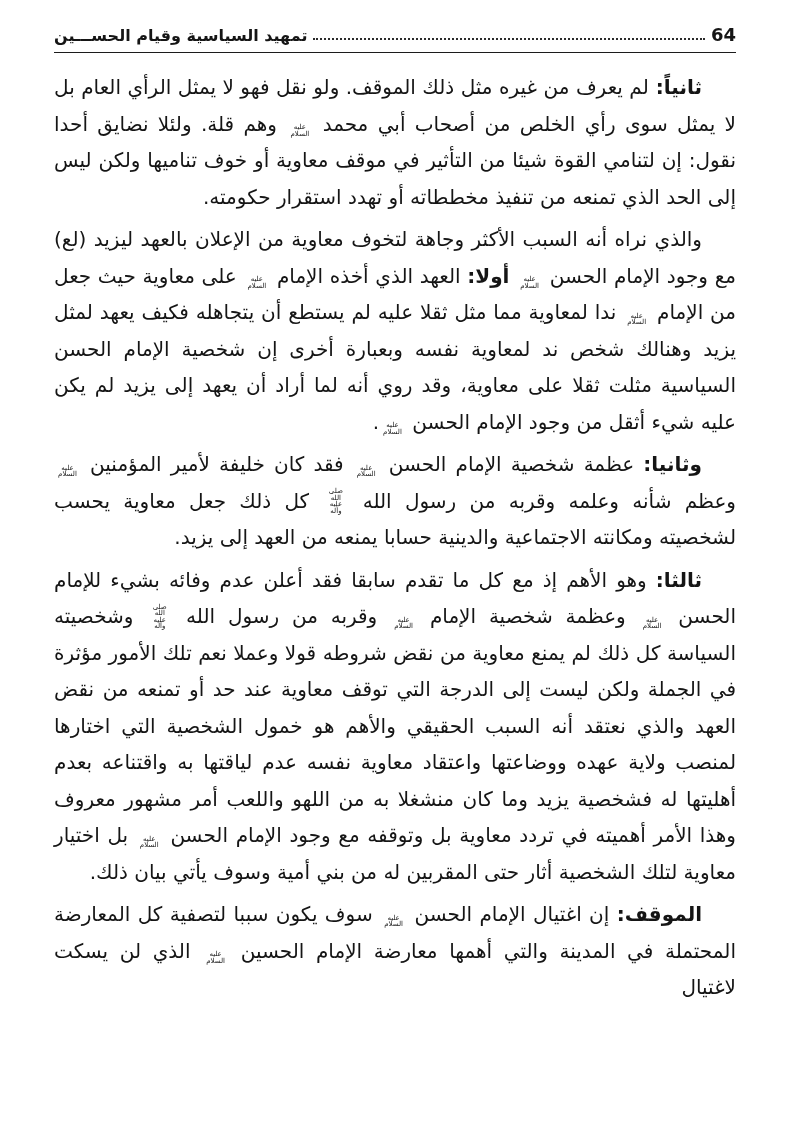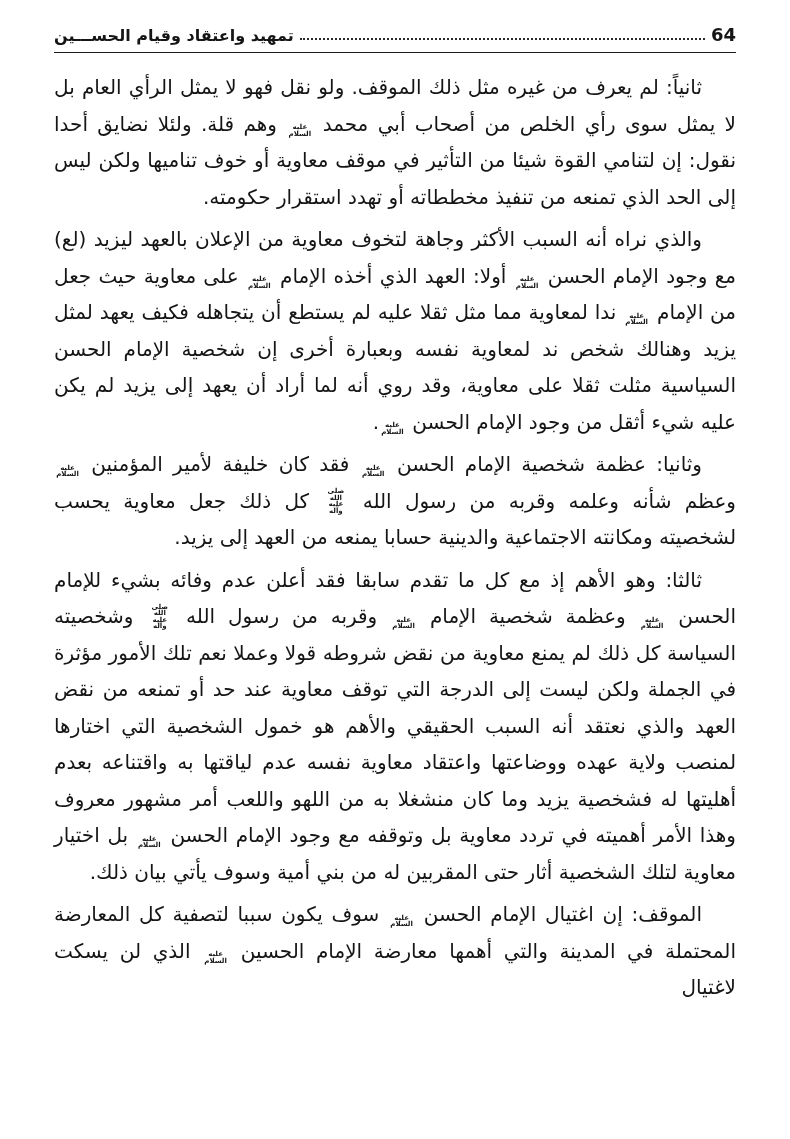--- a/index.html
+++ b/index.html
@@ -38,42 +38,42 @@
     margin: 7px 0 16px 0;
   }
   .body-text { direction: rtl; }
   .para {
     font-size: 20px;
     line-height: 36.5px;
     text-align: justify;
     text-indent: 34px;
     margin: 0 0 6px 0;
   }
-  .bold { font-weight: normal; }
+  .bold { font-weight: bold; }
   .honorific {
     display: inline-block;
     width: 23px;
     font-size: 7px;
     line-height: 6.5px;
     text-align: center;
     vertical-align: -5px;
     margin: 0 2px;
-    font-weight: bold;
+    font-weight: normal;
     white-space: normal;
     text-indent: 0;
   }
 </style>
 </head>
 <body>
 
 <div class="page">
   <div class="header-row">
     <span class="page-number">64</span>
     <span class="leader"></span>
-    <span class="header-title">تمهيد واعتقاد وقيام الحســـين</span>
+    <span class="header-title">تمهيد السياسية وقيام الحســـين</span>
   </div>
   <div class="rule"></div>
   <div class="body-text">
       <p class="para"><span class="run bold">ثانياً: </span><span class="run">لم يعرف من غيره مثل ذلك الموقف. ولو نقل فهو لا يمثل الرأي العام بل لا يمثل سوى رأي الخلص من أصحاب أبي محمد </span><span class="honorific">عليه السلام</span><span class="run"> وهم قلة. ولئلا نضايق أحدا نقول: إن لتنامي القوة شيئا من التأثير في موقف معاوية أو خوف تناميها ولكن ليس إلى الحد الذي تمنعه من تنفيذ مخططاته أو تهدد استقرار حكومته.</span></p>
       <p class="para"><span class="run">والذي نراه أنه السبب الأكثر وجاهة لتخوف معاوية من الإعلان بالعهد ليزيد (لع) مع وجود الإمام الحسن </span><span class="honorific">عليه السلام</span><span class="run"> </span><span class="run bold">أولا:</span><span class="run"> العهد الذي أخذه الإمام </span><span class="honorific">عليه السلام</span><span class="run"> على معاوية حيث جعل من الإمام </span><span class="honorific">عليه السلام</span><span class="run"> ندا لمعاوية مما مثل ثقلا عليه لم يستطع أن يتجاهله فكيف يعهد لمثل يزيد وهنالك شخص ند لمعاوية نفسه وبعبارة أخرى إن شخصية الإمام الحسن السياسية مثلت ثقلا على معاوية، وقد روي أنه لما أراد أن يعهد إلى يزيد لم يكن عليه شيء أثقل من وجود الإمام الحسن </span><span class="honorific">عليه السلام</span><span class="run">.</span></p>
       <p class="para"><span class="run bold">وثانيا:</span><span class="run"> عظمة شخصية الإمام الحسن </span><span class="honorific">عليه السلام</span><span class="run"> فقد كان خليفة لأمير المؤمنين </span><span class="honorific">عليه السلام</span><span class="run"> وعظم شأنه وعلمه وقربه من رسول الله </span><span class="honorific">صلى الله عليه وآله</span><span class="run"> كل ذلك جعل معاوية يحسب لشخصيته ومكانته الاجتماعية والدينية حسابا يمنعه من العهد إلى يزيد.</span></p>
       <p class="para"><span class="run bold">ثالثا:</span><span class="run"> وهو الأهم إذ مع كل ما تقدم سابقا فقد أعلن عدم وفائه بشيء للإمام الحسن </span><span class="honorific">عليه السلام</span><span class="run"> وعظمة شخصية الإمام </span><span class="honorific">عليه السلام</span><span class="run"> وقربه من رسول الله </span><span class="honorific">صلى الله عليه وآله</span><span class="run"> وشخصيته السياسة كل ذلك لم يمنع معاوية من نقض شروطه قولا وعملا نعم تلك الأمور مؤثرة في الجملة ولكن ليست إلى الدرجة التي توقف معاوية عند حد أو تمنعه من نقض العهد والذي نعتقد أنه السبب الحقيقي والأهم هو خمول الشخصية التي اختارها لمنصب ولاية عهده ووضاعتها واعتقاد معاوية نفسه عدم لياقتها به واقتناعه بعدم أهليتها له فشخصية يزيد وما كان منشغلا به من اللهو واللعب أمر مشهور معروف وهذا الأمر أهميته في تردد معاوية بل وتوقفه مع وجود الإمام الحسن </span><span class="honorific">عليه السلام</span><span class="run"> بل اختيار معاوية لتلك الشخصية أثار حتى المقربين له من بني أمية وسوف يأتي بيان ذلك.</span></p>
       <p class="para"><span class="run bold">الموقف:</span><span class="run"> إن اغتيال الإمام الحسن </span><span class="honorific">عليه السلام</span><span class="run"> سوف يكون سببا لتصفية كل المعارضة المحتملة في المدينة والتي أهمها معارضة الإمام الحسين </span><span class="honorific">عليه السلام</span><span class="run"> الذي لن يسكت لاغتيال</span></p>
     </div>
 </div>

